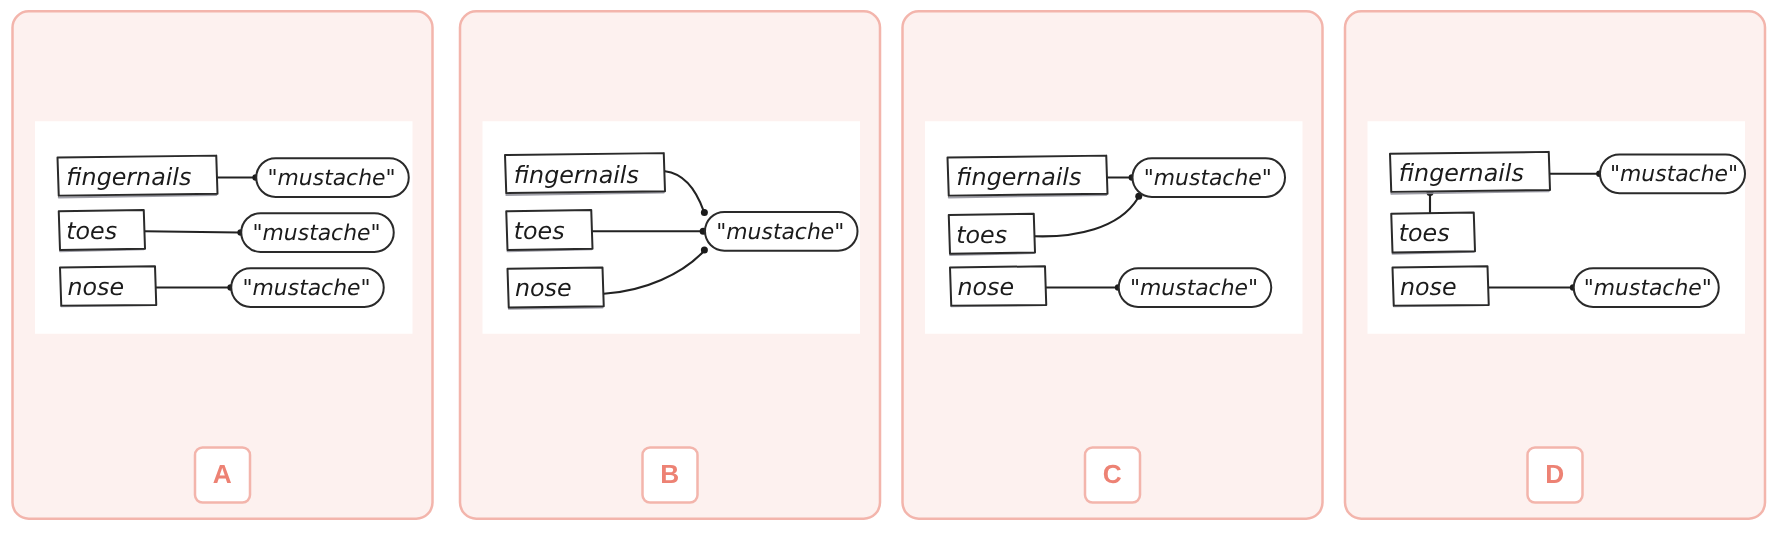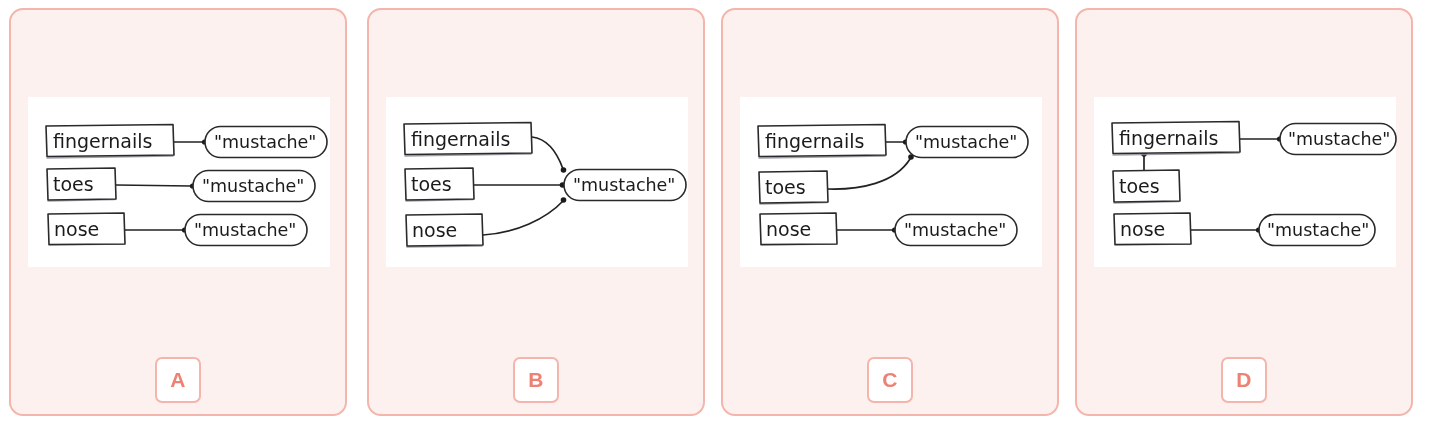--- a/index.html
+++ b/index.html
@@ -30,20 +30,21 @@
   .card.c-c { left: 721px; }
   .card.c-d { left: 1075px; }
 
   .diagram-area {
     position: absolute;
     left: 17px;
     top: 87px;
     width: 302px;
     height: 170px;
     background: #ffffff;
+    font-style: italic;
   }
   .diagram-area svg {
     display: block;
     width: 302px;
     height: 170px;
     overflow: visible;
   }
 
   .badge {
     position: absolute;

